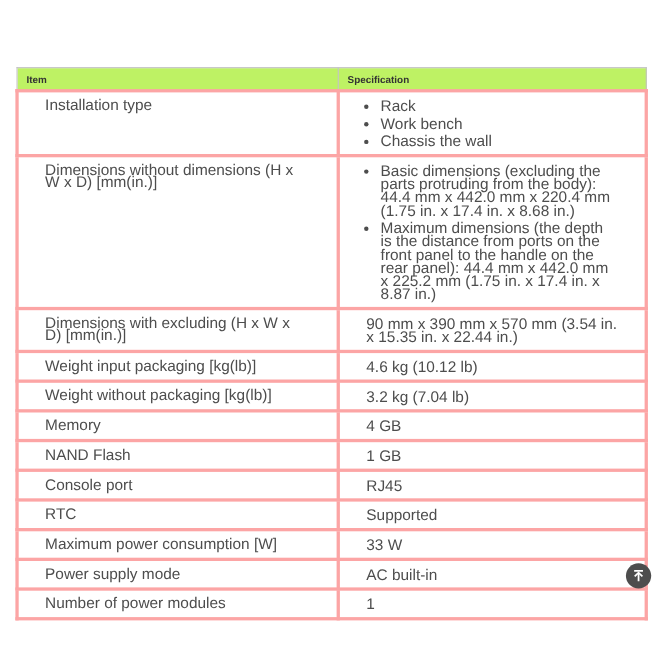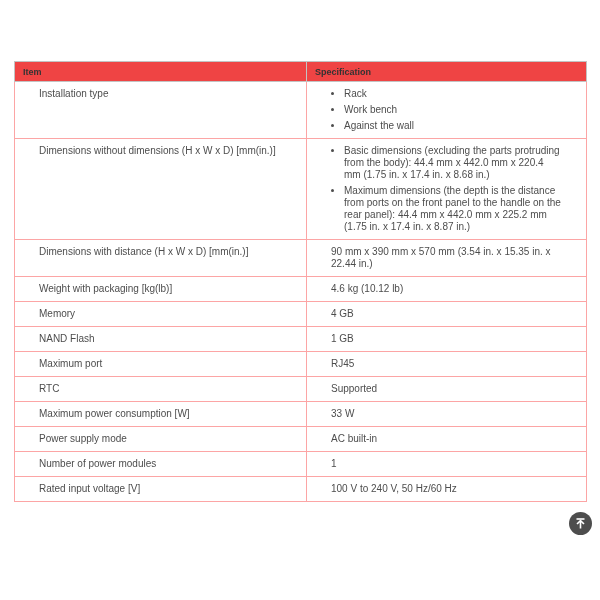--- a/index.html
+++ b/index.html
@@ -22,31 +22,31 @@
     position: absolute;
     left: 14px;
     top: 61px;
     width: 572px;
     border-collapse: collapse;
     table-layout: fixed;
   }
   table.spec-table col.col-item { width: 292px; }
   table.spec-table col.col-spec { width: 280px; }
   table.spec-table th {
-    background: #ef4444;
+    background: #bef264;
     color: #333333;
     font-size: 9px;
     font-weight: bold;
     text-align: left;
     padding: 5px 8px 4px 8px;
     border: 1px solid #c3c3c3;
   }
   table.spec-table td {
-    border: 1px solid #fca5a5;
-    font-size: 10px;
+    border: 3px solid #fca5a5;
+    font-size: 14px;
     color: #4d4d4d;
     padding: 6px 24px;
     vertical-align: top;
     line-height: 11px;
     word-wrap: break-word;
   }
   table.spec-table td.spec-cell { line-height: 12px; }
   ul.bullets {
     margin: 0;
     padding: 0 0 0 13px;
@@ -91,73 +91,73 @@
         <th>Specification</th>
       </tr>
     </thead>
     <tbody id="tbody">
         <tr>
           <td class="item-cell">Installation type</td>
           <td class="spec-cell">
             <ul class="bullets">
               <li>Rack</li>
               <li>Work bench</li>
-              <li>Against the wall</li>
+              <li>Chassis the wall</li>
             </ul>
           </td>
         </tr>
         <tr>
           <td class="item-cell">Dimensions without dimensions (H x W x D) [mm(in.)]</td>
           <td class="spec-cell">
             <ul class="bullets">
               <li>Basic dimensions (excluding the parts protruding from the body): 44.4 mm x 442.0 mm x 220.4 mm (1.75 in. x 17.4 in. x 8.68 in.)</li>
               <li>Maximum dimensions (the depth is the distance from ports on the front panel to the handle on the rear panel): 44.4 mm x 442.0 mm x 225.2 mm (1.75 in. x 17.4 in. x 8.87 in.)</li>
             </ul>
           </td>
         </tr>
         <tr>
-          <td class="item-cell">Dimensions with distance (H x W x D) [mm(in.)]</td>
+          <td class="item-cell">Dimensions with excluding (H x W x D) [mm(in.)]</td>
           <td class="spec-cell">90 mm x 390 mm x 570 mm (3.54 in. x 15.35 in. x 22.44 in.)</td>
         </tr>
         <tr>
-          <td class="item-cell">Weight with packaging [kg(lb)]</td>
+          <td class="item-cell">Weight input packaging [kg(lb)]</td>
           <td class="spec-cell">4.6 kg (10.12 lb)</td>
+        </tr>
+        <tr>
+          <td class="item-cell">Weight without packaging [kg(lb)]</td>
+          <td class="spec-cell">3.2 kg (7.04 lb)</td>
         </tr>
         <tr>
           <td class="item-cell">Memory</td>
           <td class="spec-cell">4 GB</td>
         </tr>
         <tr>
           <td class="item-cell">NAND Flash</td>
           <td class="spec-cell">1 GB</td>
         </tr>
         <tr>
-          <td class="item-cell">Maximum port</td>
+          <td class="item-cell">Console port</td>
           <td class="spec-cell">RJ45</td>
         </tr>
         <tr>
           <td class="item-cell">RTC</td>
           <td class="spec-cell">Supported</td>
         </tr>
         <tr>
           <td class="item-cell">Maximum power consumption [W]</td>
           <td class="spec-cell">33 W</td>
         </tr>
         <tr>
           <td class="item-cell">Power supply mode</td>
           <td class="spec-cell">AC built-in</td>
         </tr>
         <tr>
           <td class="item-cell">Number of power modules</td>
           <td class="spec-cell">1</td>
         </tr>
-        <tr>
-          <td class="item-cell">Rated input voltage [V]</td>
-          <td class="spec-cell">100 V to 240 V, 50 Hz/60 Hz</td>
-        </tr>
       </tbody>
   </table>
 
   <button class="back-top" title="Back to top">
     <span>
       <svg width="13" height="13" viewBox="0 0 13 13">
         <line x1="2.5" y1="2" x2="10.5" y2="2" stroke="#ffffff" stroke-width="1.6"></line>
         <line x1="6.5" y1="4" x2="6.5" y2="11.5" stroke="#ffffff" stroke-width="1.6"></line>
         <polyline points="3,7 6.5,3.6 10,7" fill="none" stroke="#ffffff" stroke-width="1.6"></polyline>
       </svg>

